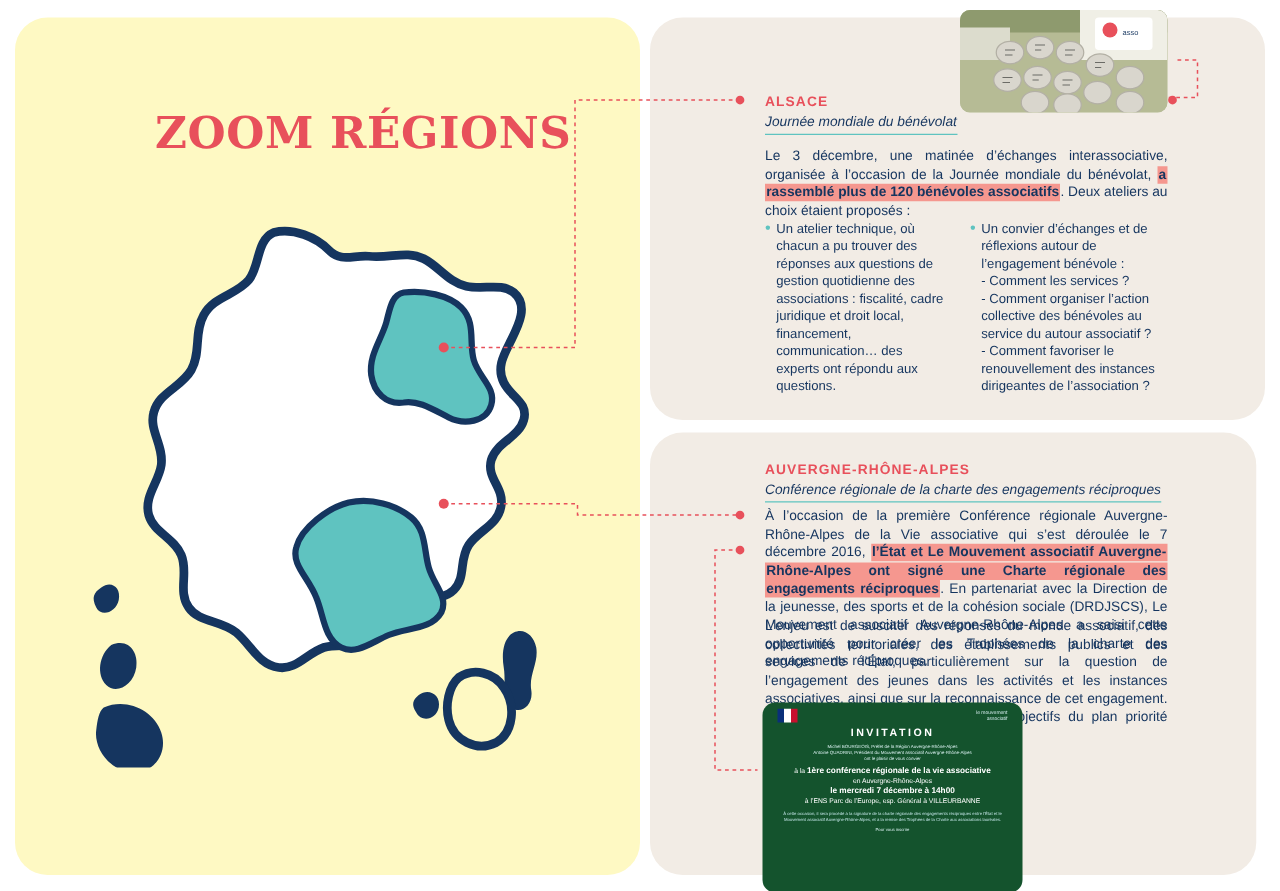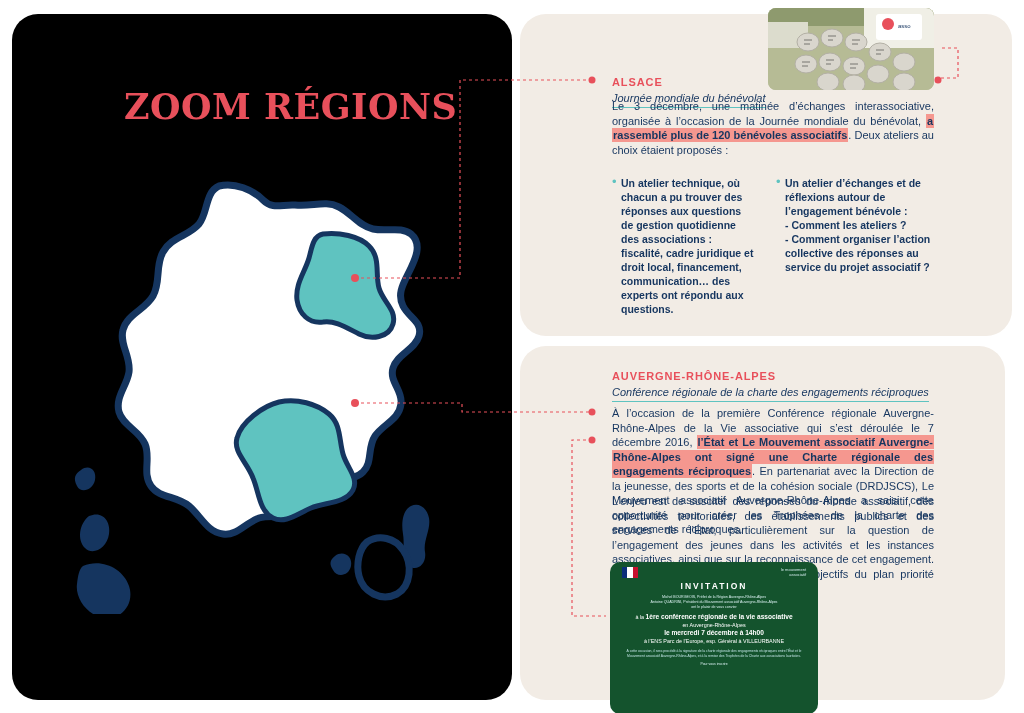--- a/index.html
+++ b/index.html
@@ -20,21 +20,21 @@
     width: 1024px; height: 713px;
   }
 
   
   .left-panel {
     position: absolute;
     left: 12px;
     top: 14px;
     width: 500px;
     height: 686px;
-    background: #000000;
+    background: #fef9c3;
     border-radius: 26px;
   }
   .zoom-title {
     position: absolute;
     left: 112px;
     top: 72px;
     font-family: "DejaVu Serif", serif;
     font-weight: bold;
     font-size: 35px;
     letter-spacing: 0.5px;
@@ -110,21 +110,20 @@
     color: #5fc3c0;
     font-size: 13px;
     line-height: 10px;
     position: absolute;
     left: 0;
     top: 1px;
   }
   .bullet-body {
     margin-left: 9px;
     display: block;
-    font-weight: bold;
   }
 
   
   .photo {
     position: absolute;
     left: 768px;
     top: 8px;
     width: 166px;
     height: 82px;
     border-radius: 8px;
@@ -243,34 +242,35 @@
       </svg>
     </div>
   </div>
 
   <div class="card card-alsace">
     <div style="position:absolute;left:92px;top:62px;">
       <div class="region-title">ALSACE</div>
       <div class="region-sub">Journée mondiale du bénévolat</div>
     </div>
 
-    <p class="body-text" style="position:absolute;left:92px;top:85px;width:322px;margin:0;">
+    <p class="body-text" style="position:absolute;left:92px;top:104px;width:322px;margin:0;">
       <span>Le 3 décembre, une matinée d’échanges interassociative, organisée à l’occasion de la Journée mondiale du bénévolat, </span><span class="hl">a rassemblé plus de 120 bénévoles associatifs</span><span>. Deux ateliers au choix étaient proposés :</span>
     </p>
 
     <div class="col-bullets" style="left:92px;top:162px;width:144px;">
       <span class="bullet-dot">•</span>
       <span class="bullet-body">Un atelier technique, où chacun a pu trouver des réponses aux questions de gestion quotidienne des associations : fiscalité, cadre juridique et droit local, financement, communication… des experts ont répondu aux questions.</span>
     </div>
 
     <div class="col-bullets" style="left:256px;top:162px;width:160px;">
       <span class="bullet-dot">•</span>
-      <span class="bullet-body">Un atelier d’échanges et de réflexions autour de l’engagement bénévole :</span>
-      <span class="bullet-body" style="margin-left:9px;">- Comment les ateliers ?</span>
-      <span class="bullet-body" style="margin-left:9px;">- Comment organiser l’action collective des réponses au service du projet associatif ?</span>
+      <span class="bullet-body">Un convier d’échanges et de réflexions autour de l’engagement bénévole :</span>
+      <span class="bullet-body" style="margin-left:9px;">- Comment les services ?</span>
+      <span class="bullet-body" style="margin-left:9px;">- Comment organiser l’action collective des bénévoles au service du autour associatif ?</span>
+      <span class="bullet-body" style="margin-left:9px;">- Comment favoriser le renouvellement des instances dirigeantes de l’association ?</span>
     </div>
   </div>
 
   <div class="card card-ara">
     <div style="position:absolute;left:92px;top:24px;">
       <div class="region-title">AUVERGNE-RHÔNE-ALPES</div>
       <div class="region-sub">Conférence régionale de la charte des engagements réciproques</div>
     </div>
 
     <p class="body-text" style="position:absolute;left:92px;top:60px;width:322px;margin:0;">

